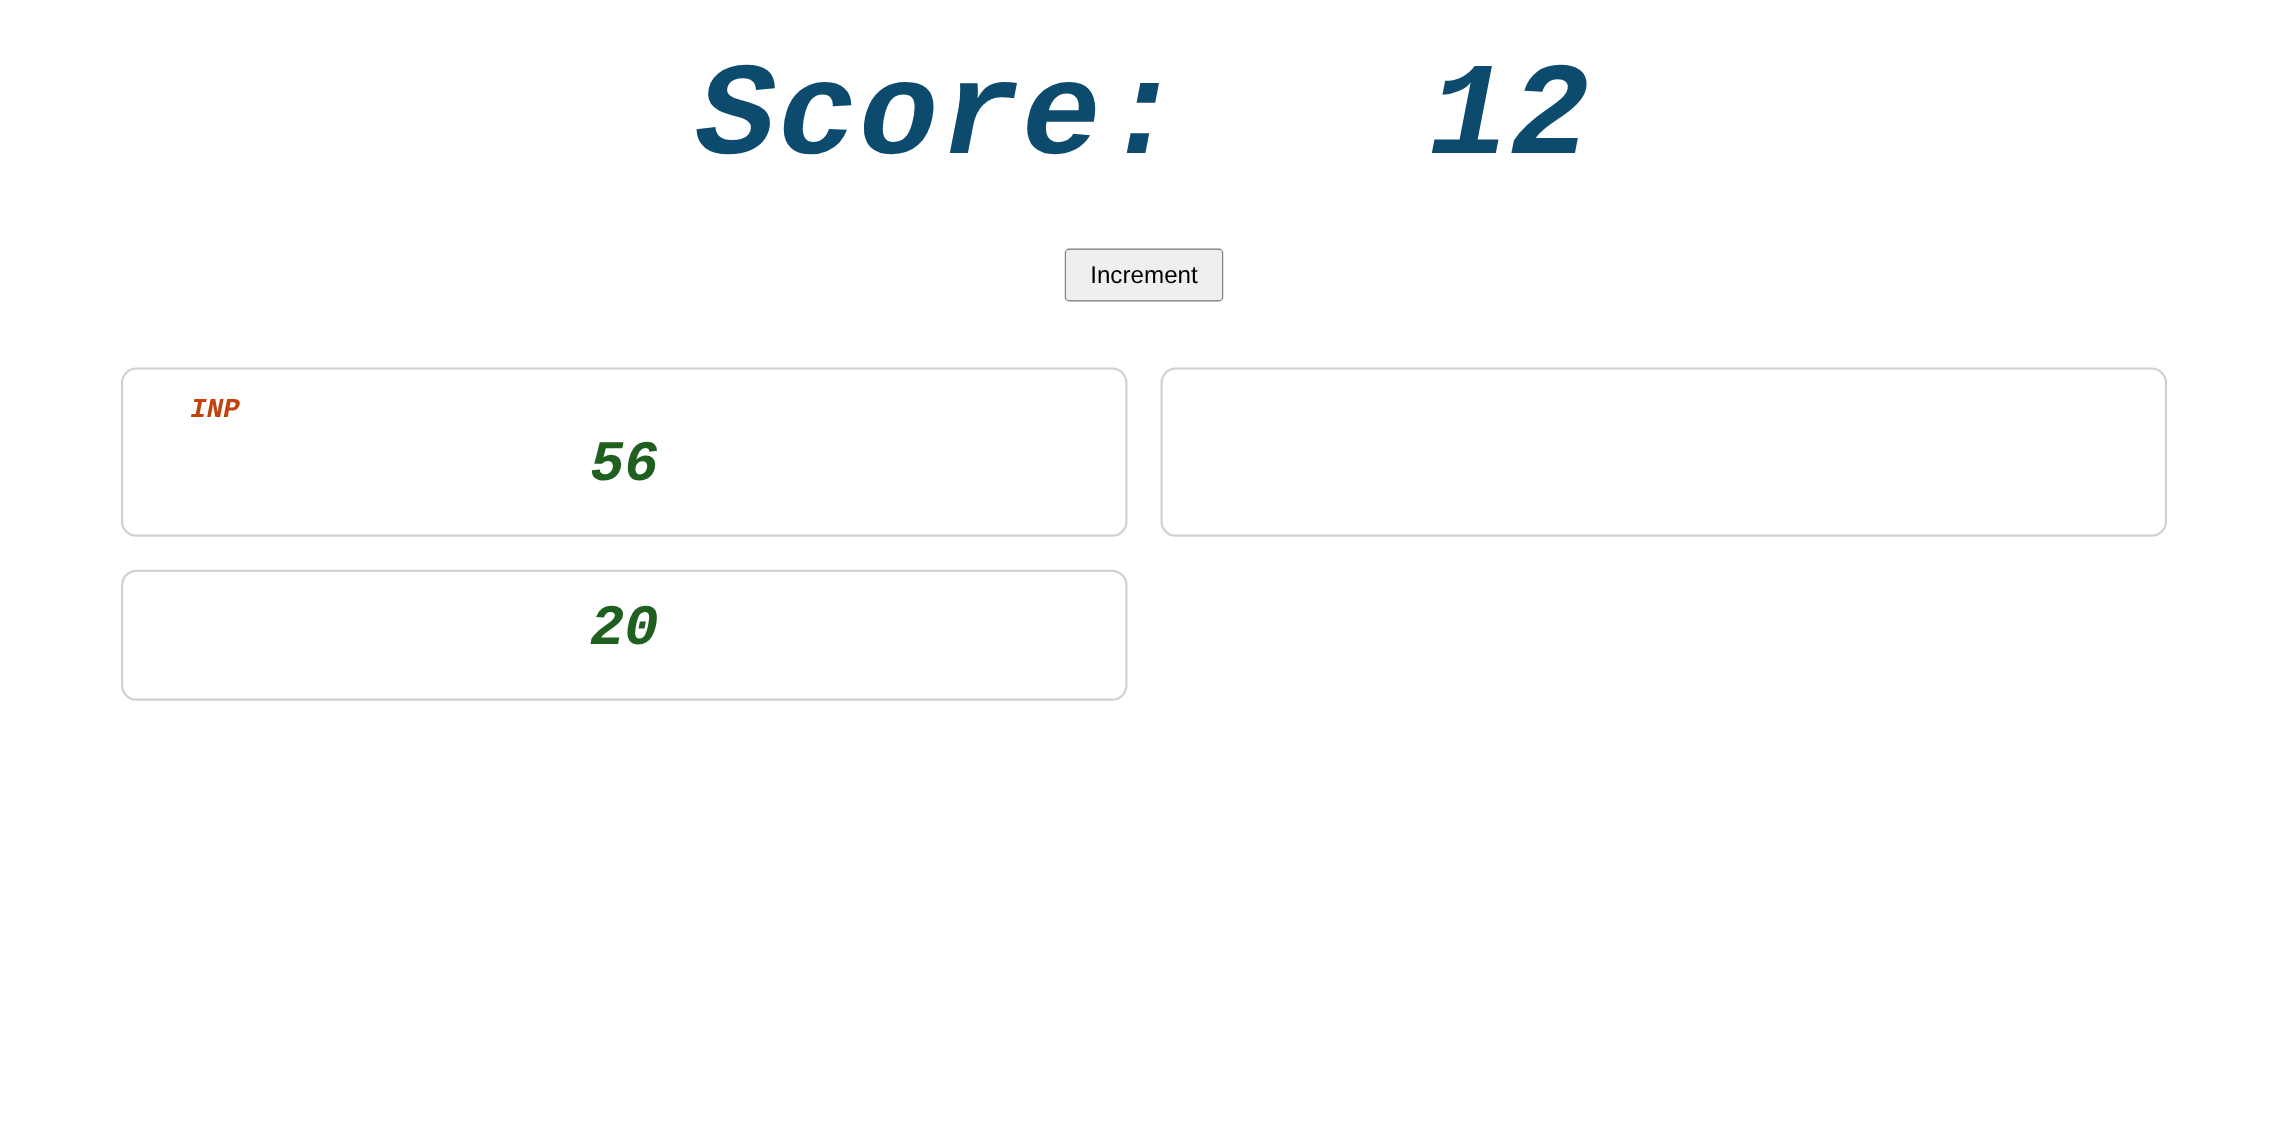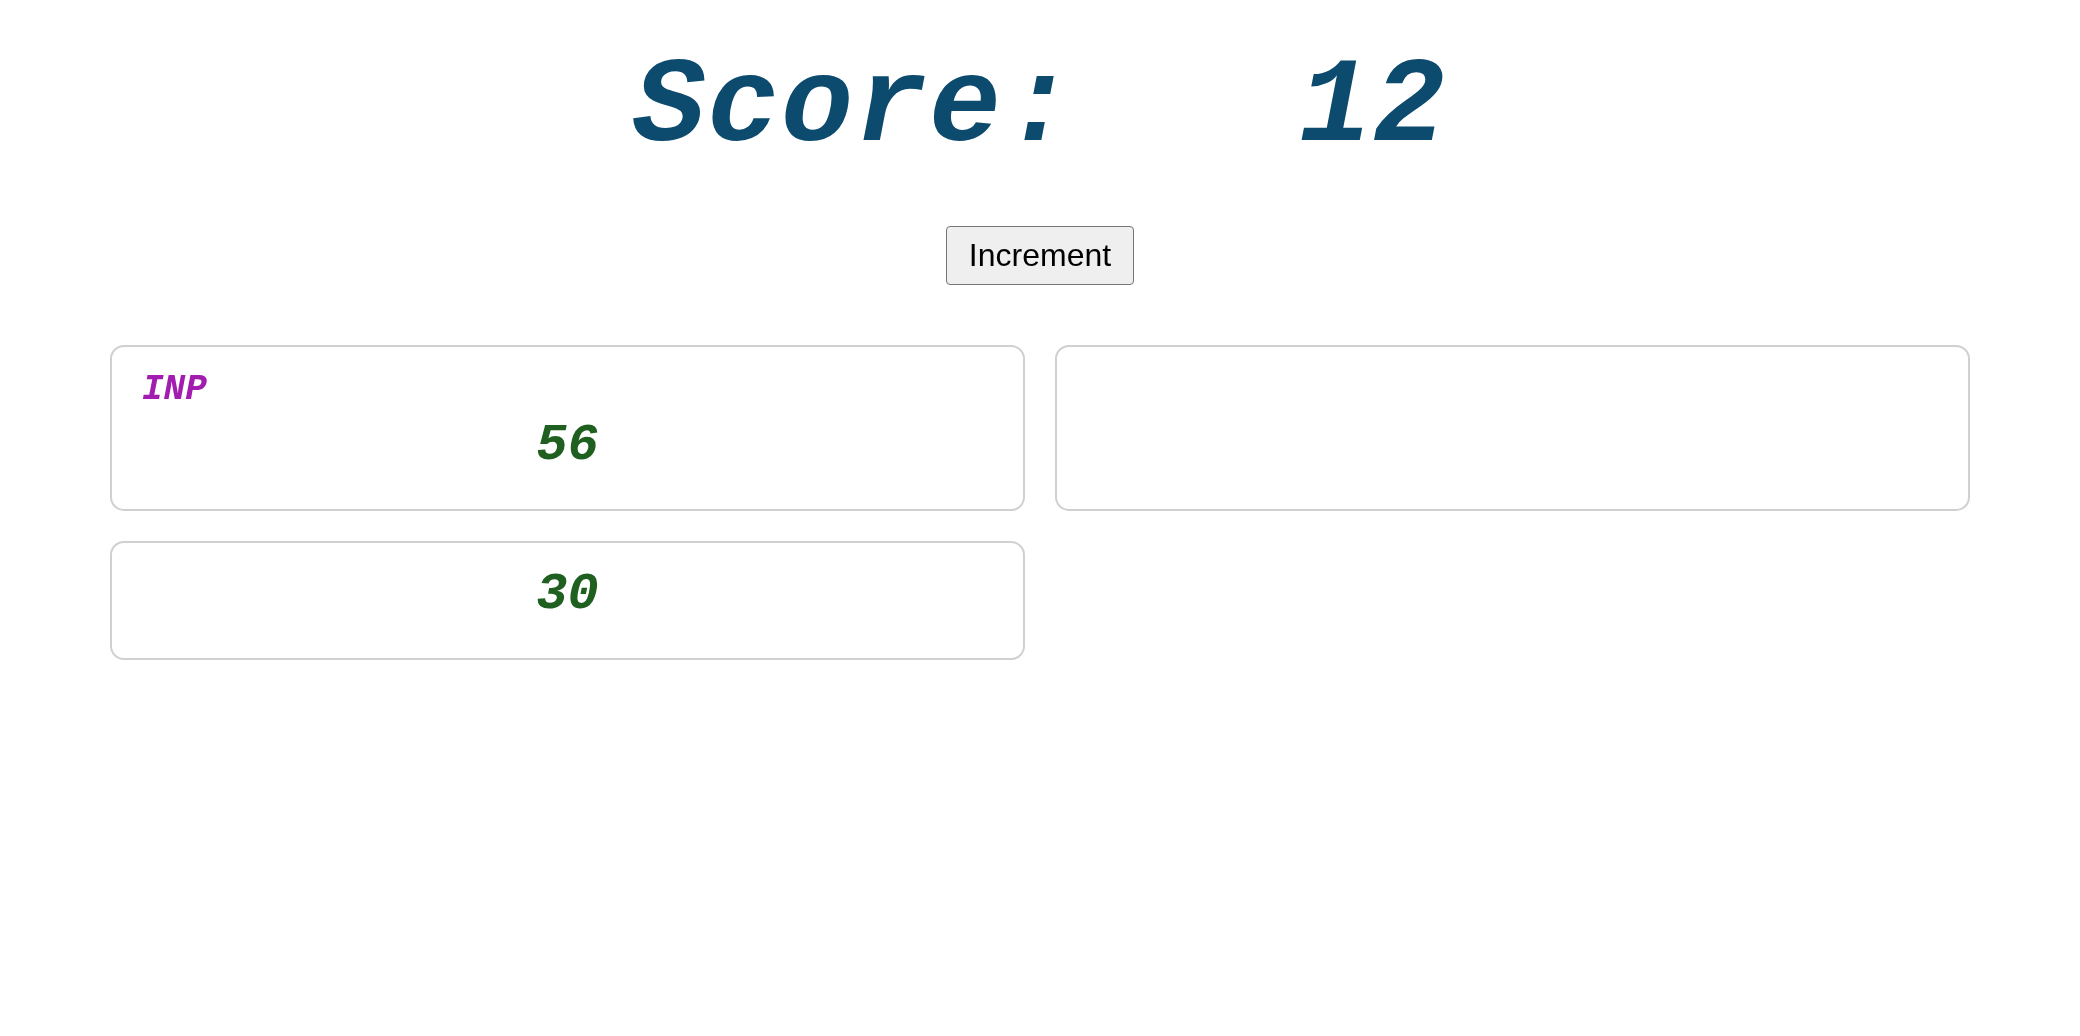--- a/index.html
+++ b/index.html
@@ -24,42 +24,43 @@
       color: #0c4a6e;
     }
     .button-row {
       text-align: center;
       margin-bottom: 60px;
     }
     button.increment {
       font-family: Arial, Helvetica, sans-serif;
       font-weight: normal;
       font-style: normal;
-      font-size: 32px;
+      font-size: 22px;
       padding: 10px 22px;
       background: #efefef;
       border: 1px solid #767676;
       border-radius: 4px;
       cursor: pointer;
     }
     .panels {
       display: grid;
       grid-template-columns: 1fr 1fr;
       gap: 30px;
       padding: 0 30px;
     }
     .panel {
       border: 2px solid #d0d0d0;
       border-radius: 14px;
       padding: 22px 30px 34px 30px;
     }
     .panel-label {
-      font-size: 36px;
-      color: #a21caf;
+      font-size: 25px;
+      color: #c2410c;
       margin-bottom: 6px;
+      margin-left: 31px;
     }
     .panel-value {
       text-align: center;
       font-size: 52px;
     }
     .panel-value.green {
       color: #1f5f1f;
     }
     .panel-value.black {
       color: #000000;
@@ -82,17 +83,17 @@
 
   <div class="panel">
     <div class="panel-label">INP</div>
     <div class="panel-value green">56</div>
   </div>
 
   <div class="panel">
   </div>
 
   <div class="panel">
-    <div class="panel-value green">30</div>
+    <div class="panel-value green">20</div>
   </div>
 
 
 </div>
 
 </body></html>

